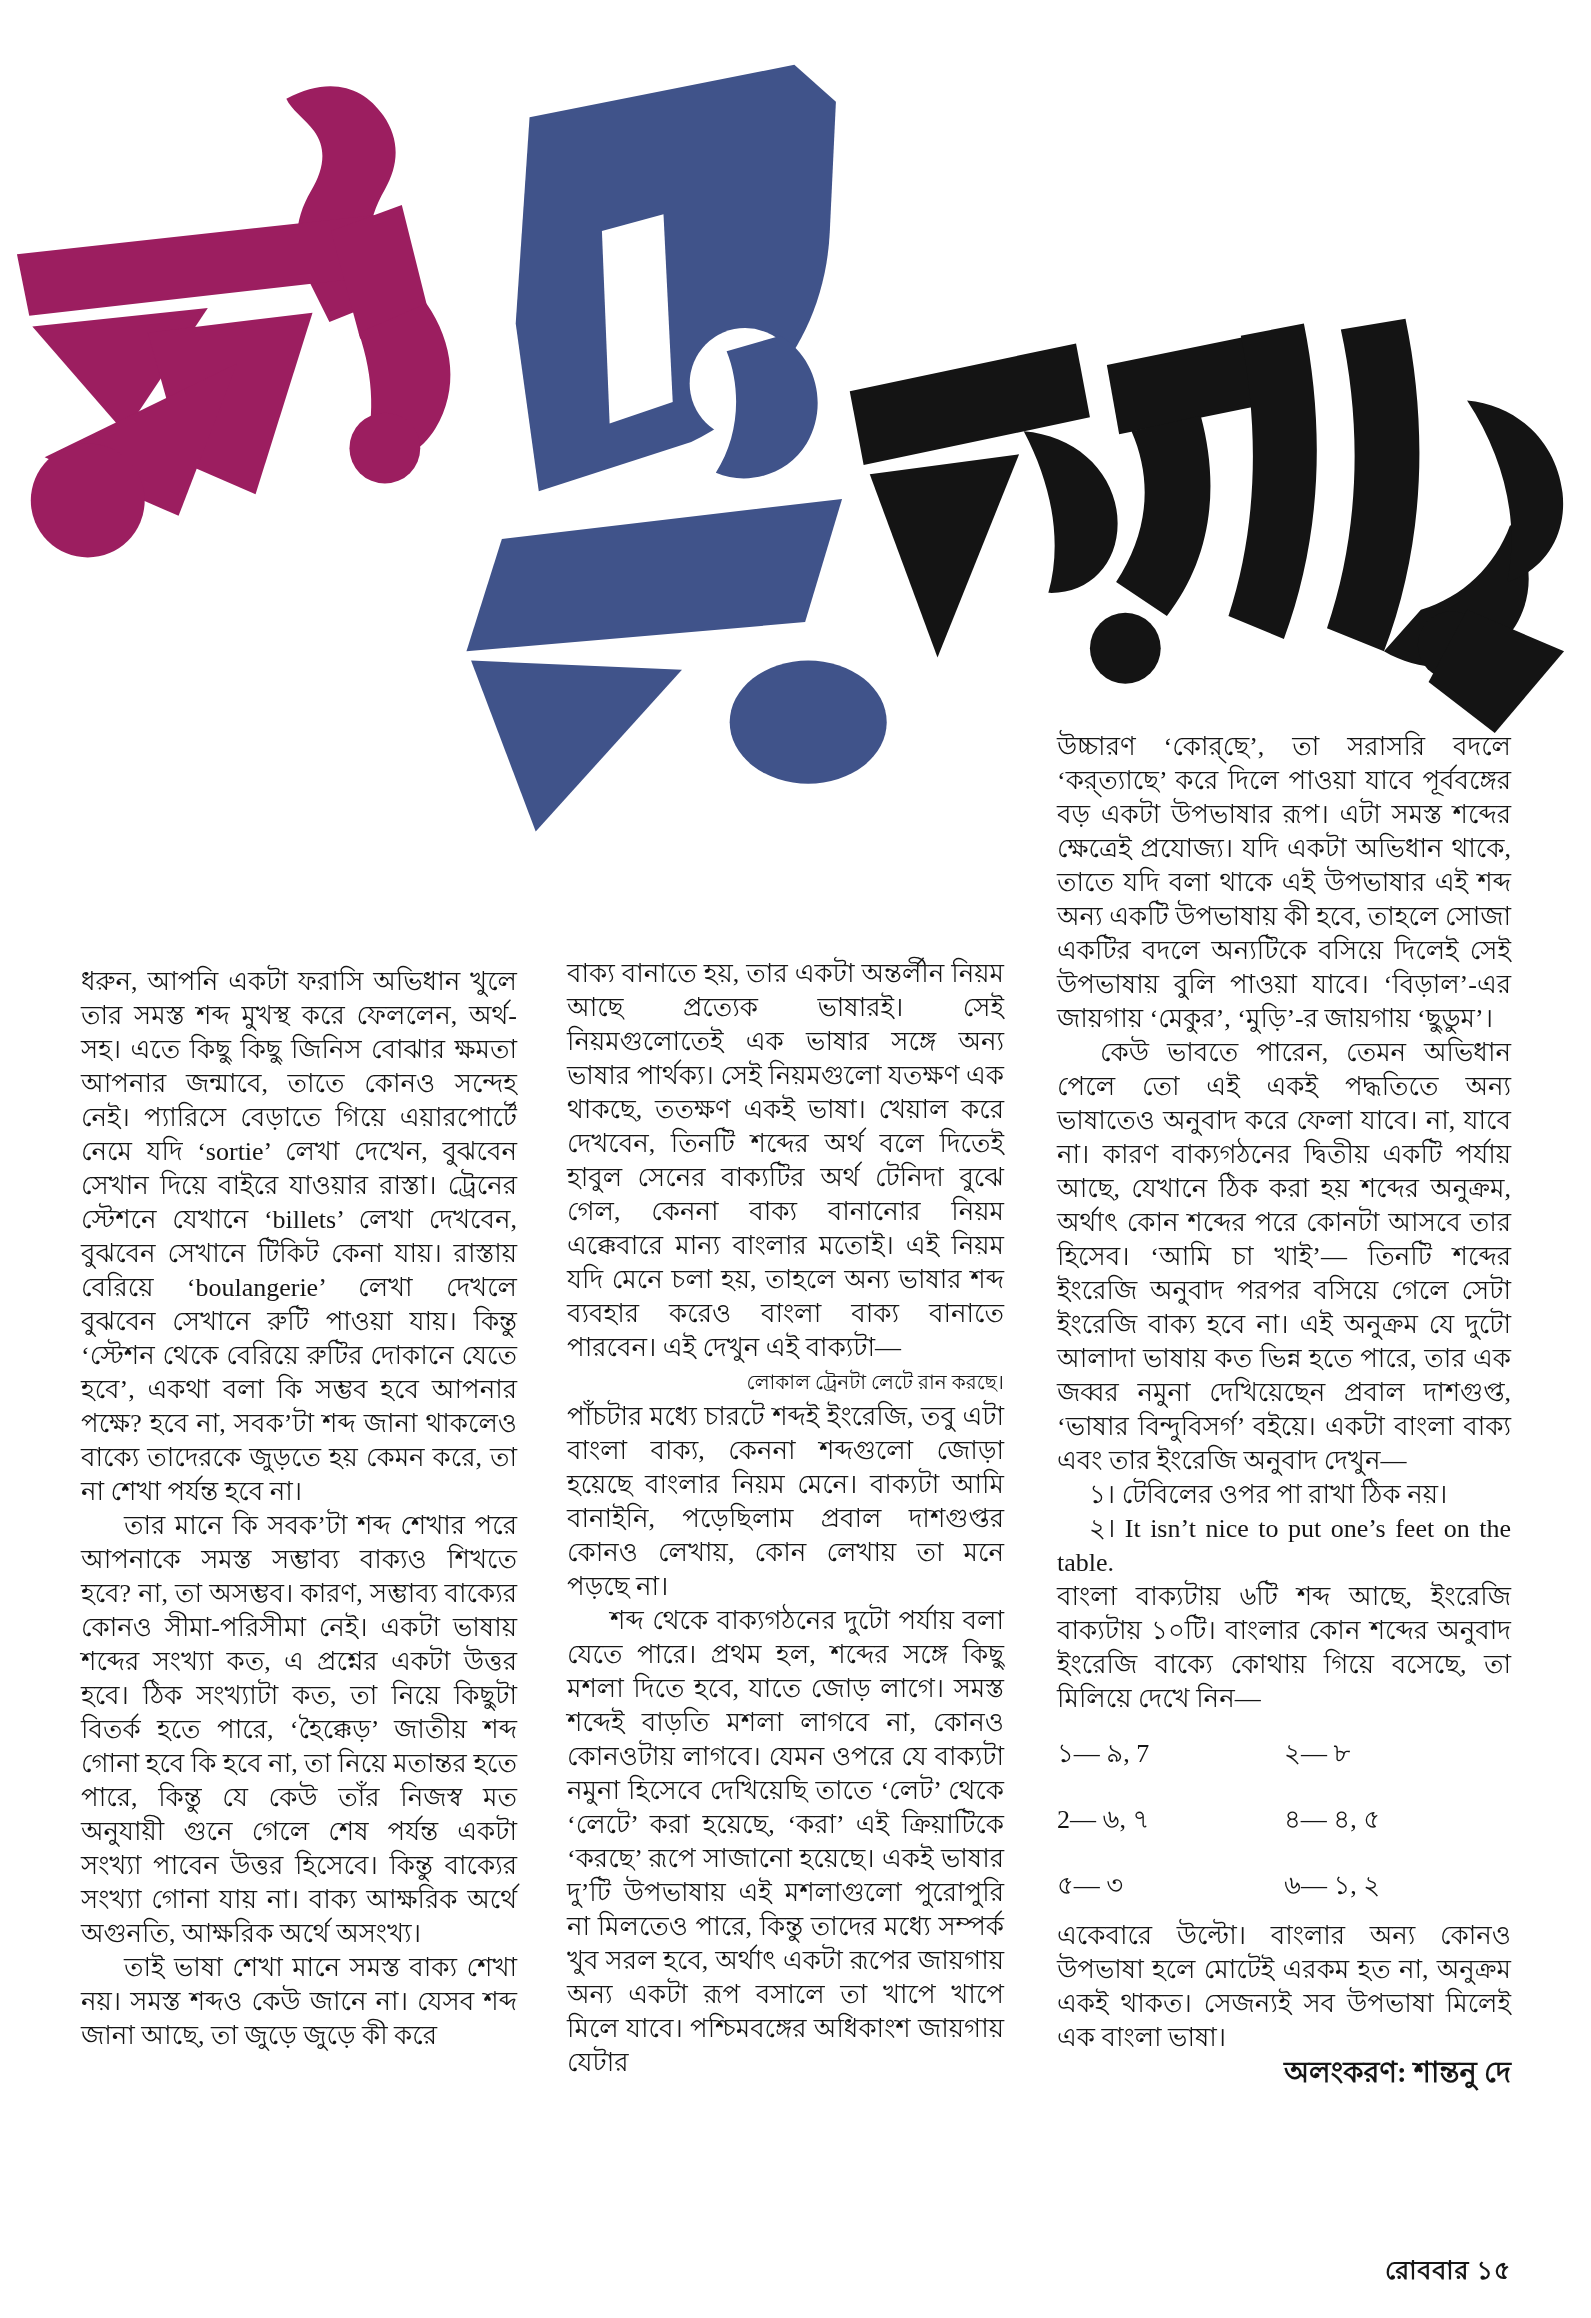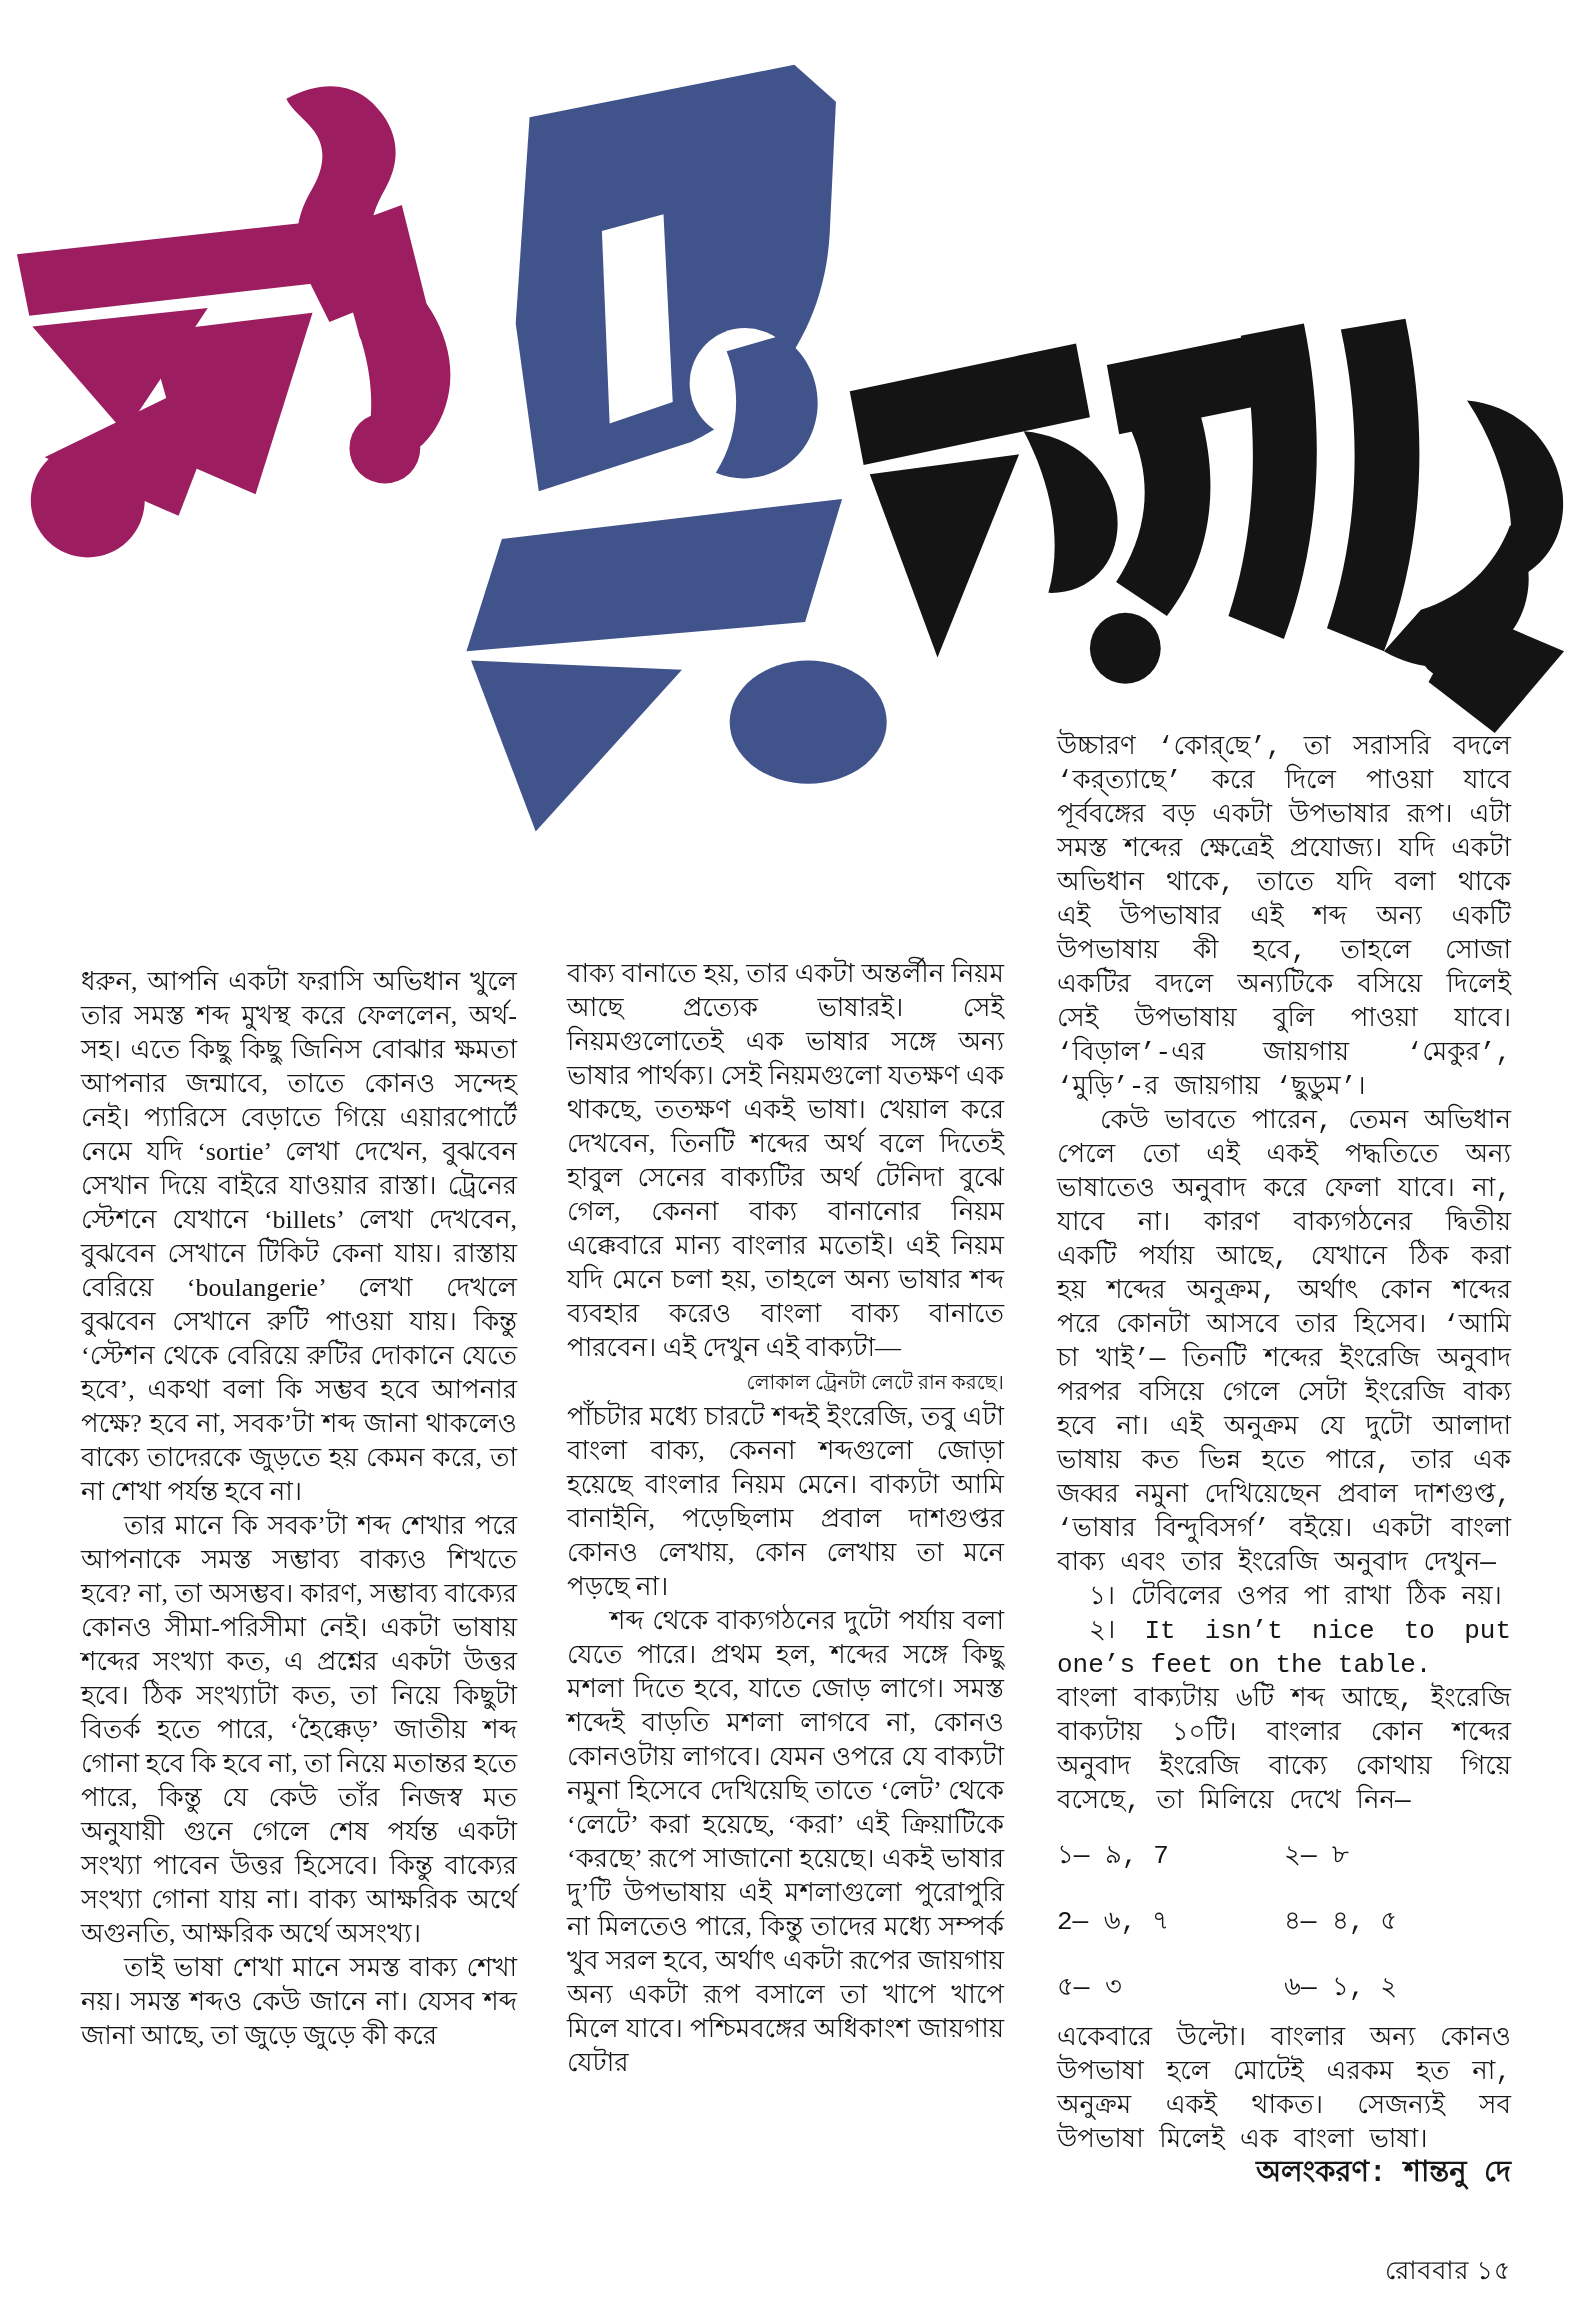--- a/index.html
+++ b/index.html
@@ -24,21 +24,21 @@
   .col{
     position:absolute;
     font-size:26px;
     line-height:34px;
     text-align:justify;
   }
   .col p{margin:0;padding:0;}
   .col p.indent{text-indent:43px;}
   .col-left{left:81px;top:957px;width:436px;margin-top:8px;}
   .col-mid{left:567px;top:957px;width:437px;}
-  .col-right{left:1057px;top:730px;width:454px;font-family:Liberation Mono, monospace;}
+  .col-right{left:1057px;top:730px;width:454px;}
 
   .sample{
     text-align:right;
     font-size:20px;
     line-height:35px;
   }
   .num-item{text-indent:32px;}
   .map-table{margin-top:4.6px;}
   .map-row{display:flex;line-height:66px;}
   .map-cell{width:50%;white-space:nowrap;}
@@ -46,21 +46,21 @@
   .credit{
     margin-top:32px;
     text-align:right;
     font-weight:bold;
     font-size:29px;
   }
   .page-footer{
     position:absolute;
     right:80px;top:2251px;
     font-size:25.4px;
-    font-weight:400;
+    font-weight:700;
     letter-spacing:0.8px;
   }
 </style>
 </head>
 <body>
 
 <div class="page" style="--c-magenta: #9c1e60; --c-blue: #40538a; --c-black: #141414;">
 
   <svg class="headline-art" viewBox="0 0 2067 1100" xmlns="http://www.w3.org/2000/svg" aria-hidden="false">
     <title>লেট করছে</title>

